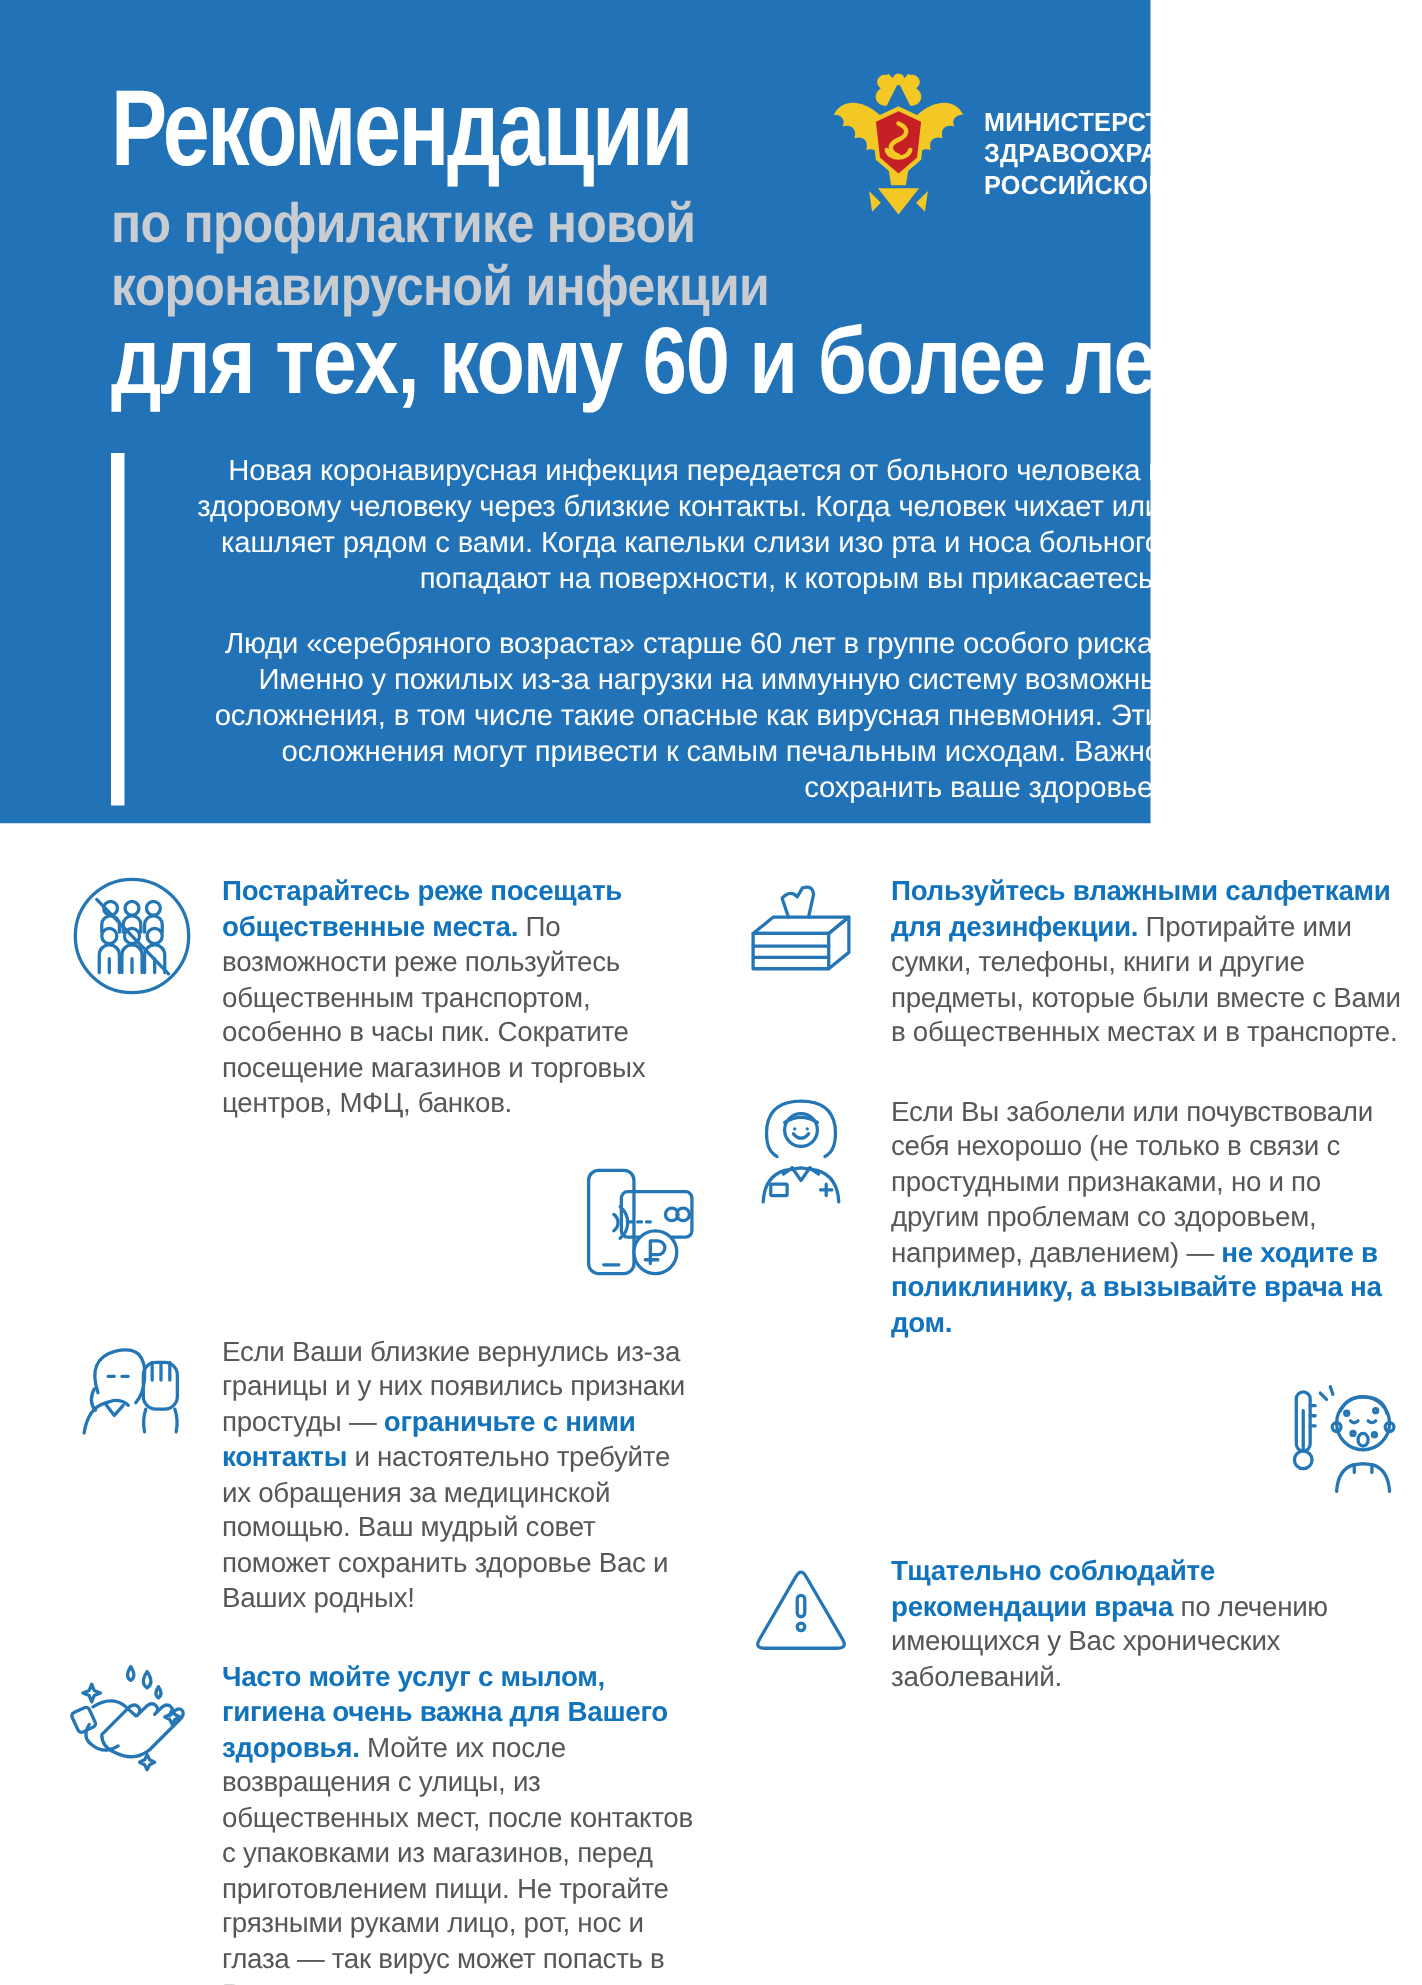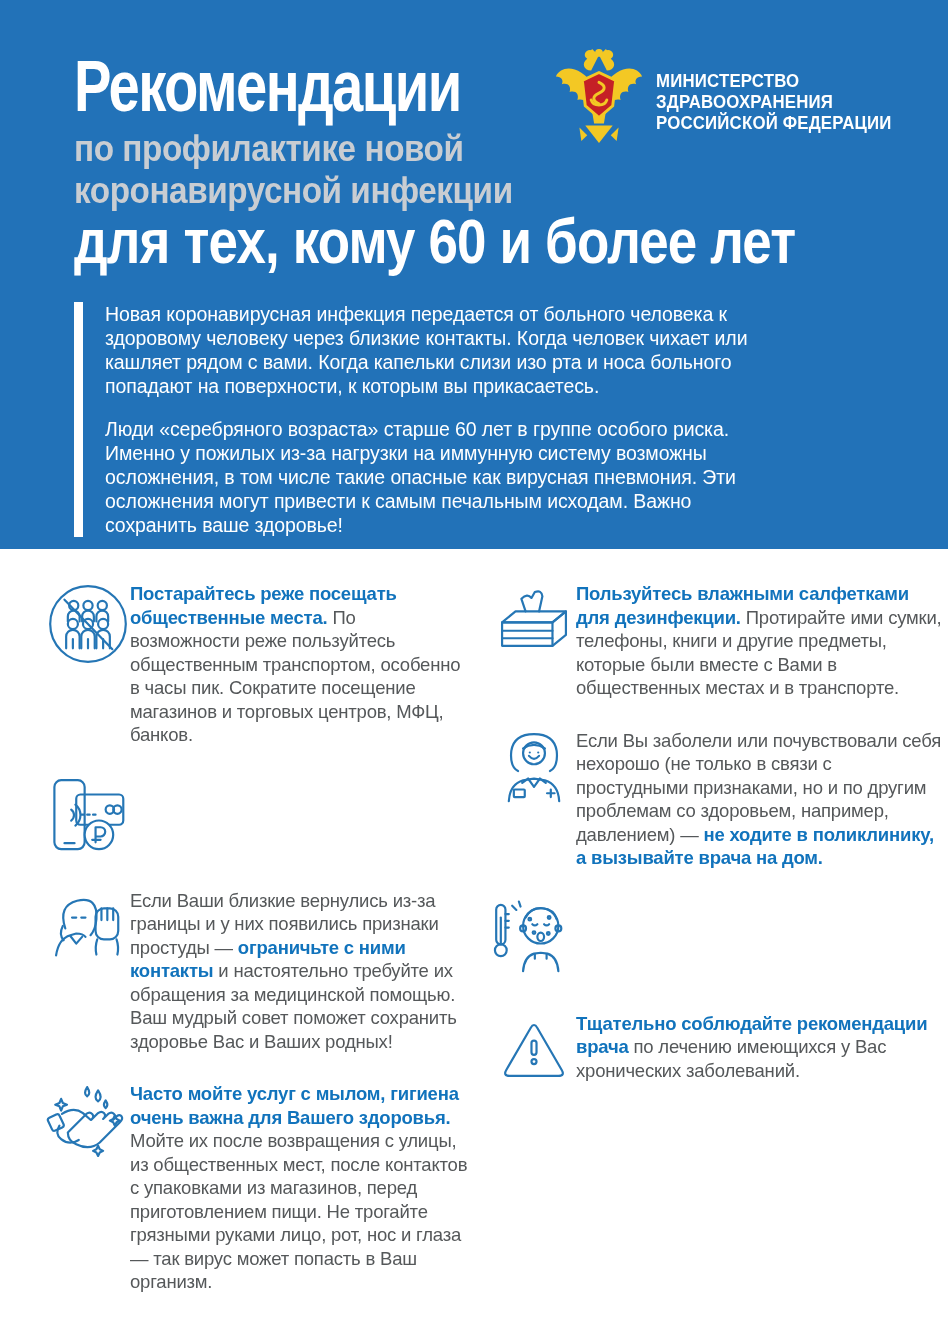--- a/index.html
+++ b/index.html
@@ -14,21 +14,21 @@
   *{box-sizing:border-box;}
   html,body{margin:0;padding:0;}
   body{
     width:948px;height:1323px;background:#fff;
     font-family:"Liberation Sans","DejaVu Sans",sans-serif;
     -webkit-font-smoothing:antialiased;
   }
   .page{position:relative;width:948px;height:1323px;overflow:hidden;background:#fff;}
 
   
-  .hero{position:absolute;top:0;left:0;width:948px;height:549px;background:var(--header-blue);}
+  .hero{position:absolute;top:0;left:0;width:767px;height:549px;background:var(--header-blue);}
   .title{
     position:absolute;left:74px;top:50px;margin:0;
     font-size:72px;font-weight:700;color:#fff;line-height:1;
     letter-spacing:-2px;transform:scaleX(0.78);transform-origin:left top;white-space:nowrap;
   }
   .subtitle{
     position:absolute;left:74px;top:128px;
     font-size:37px;font-weight:600;color:var(--silver);line-height:42px;
     letter-spacing:-0.5px;transform:scaleX(0.9);transform-origin:left top;white-space:nowrap;
   }
@@ -40,34 +40,34 @@
   .emblem{position:absolute;left:550px;top:46px;width:98px;height:104px;}
   .emblem svg{width:100%;height:100%;}
   .ministry{
     position:absolute;left:656px;top:71px;
     font-size:17.5px;font-weight:700;color:#fff;line-height:21px;
     letter-spacing:0.2px;transform:scaleX(0.96);transform-origin:left top;white-space:nowrap;
   }
   .intro{
     position:absolute;left:74px;top:302px;width:700px;
     border-left:9px solid #fff;padding-left:22px;
-    color:#fff;font-size:19.5px;line-height:24px;letter-spacing:-0.1px;
+    color:#fff;font-size:19.5px;line-height:24px;letter-spacing:-0.1px;text-align:right;
   }
   .intro p{margin:0;}
   .intro p + p{margin-top:19px;}
 
   
   .recs{
     position:absolute;top:549px;left:0;width:948px;height:774px;background:#fff;
     padding:33px 0 0 46px;display:flex;gap:24px;
   }
   .col{display:flex;flex-direction:column;}
   .col-left{width:422px;}
   .col-right{width:452px;}
-  .item{display:flex;margin-bottom:29px;align-items:flex-start;}
+  .item{display:flex;gap:18px;margin-bottom:29px;align-items:flex-start;justify-content:flex-end;}
   .ico{flex:0 0 84px;width:84px;height:84px;color:var(--icon-blue);}
   .ico svg{width:100%;height:100%;display:block;}
   .txt{
     margin:0;font-size:18.5px;line-height:23.5px;color:var(--text-gray);letter-spacing:-0.2px;
   }
   .b{font-weight:700;color:var(--accent-blue);}
   .ln{stroke:currentColor;stroke-width:2.6;fill:none;stroke-linecap:round;stroke-linejoin:round;}
 </style>
 </head>
 <body>

